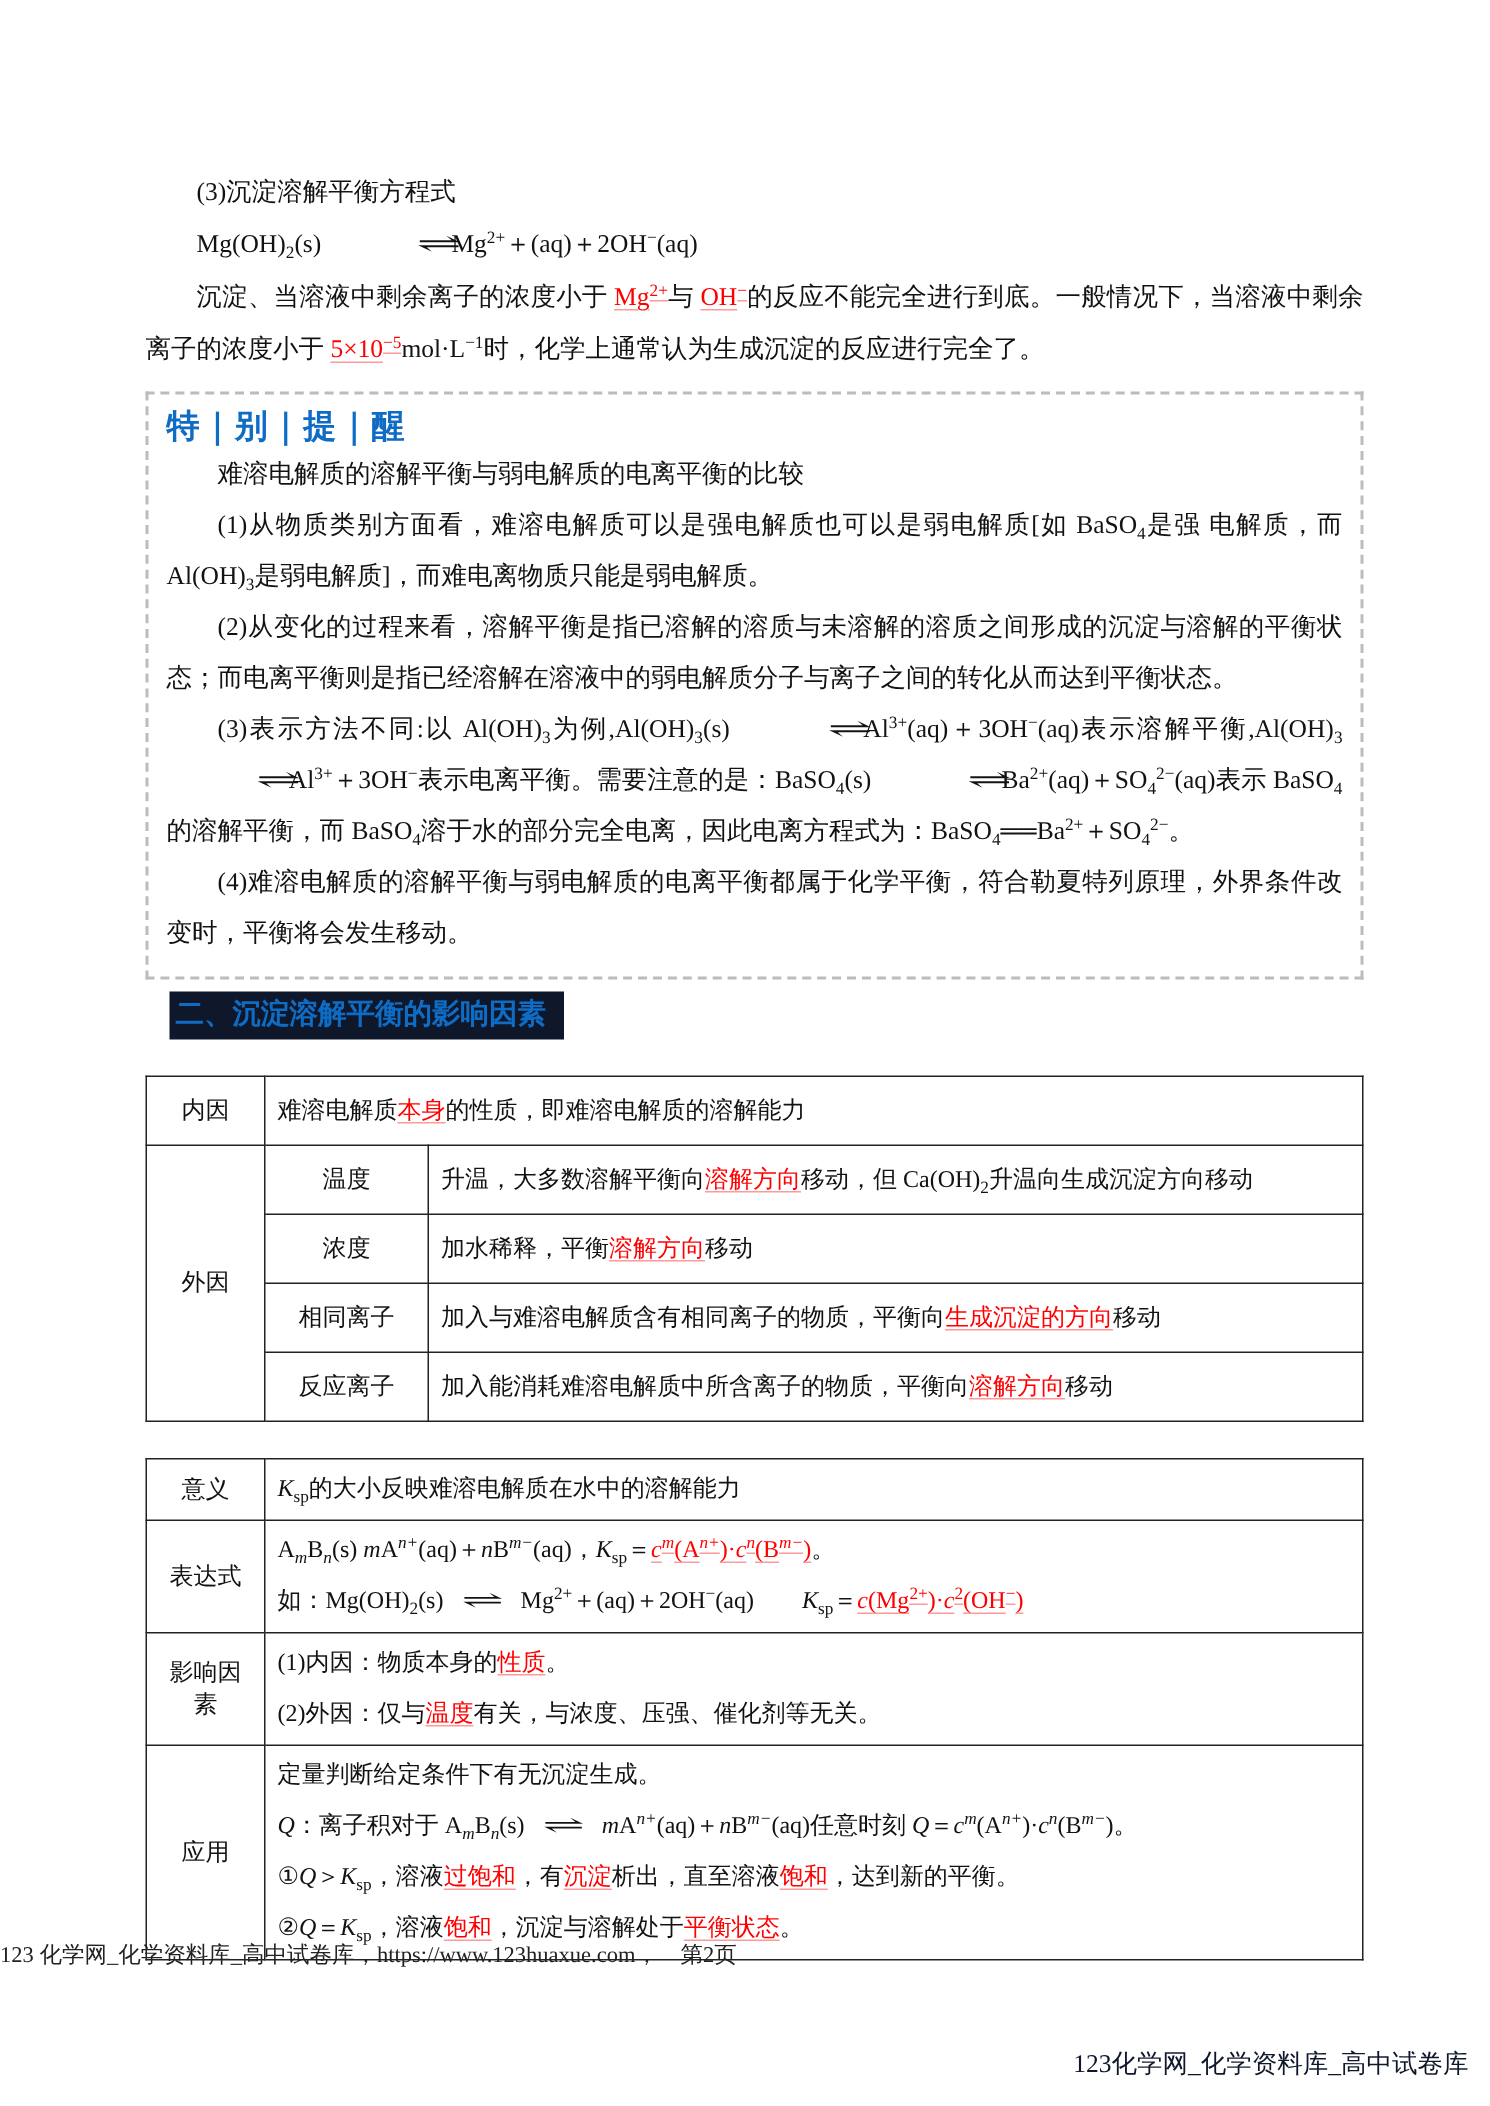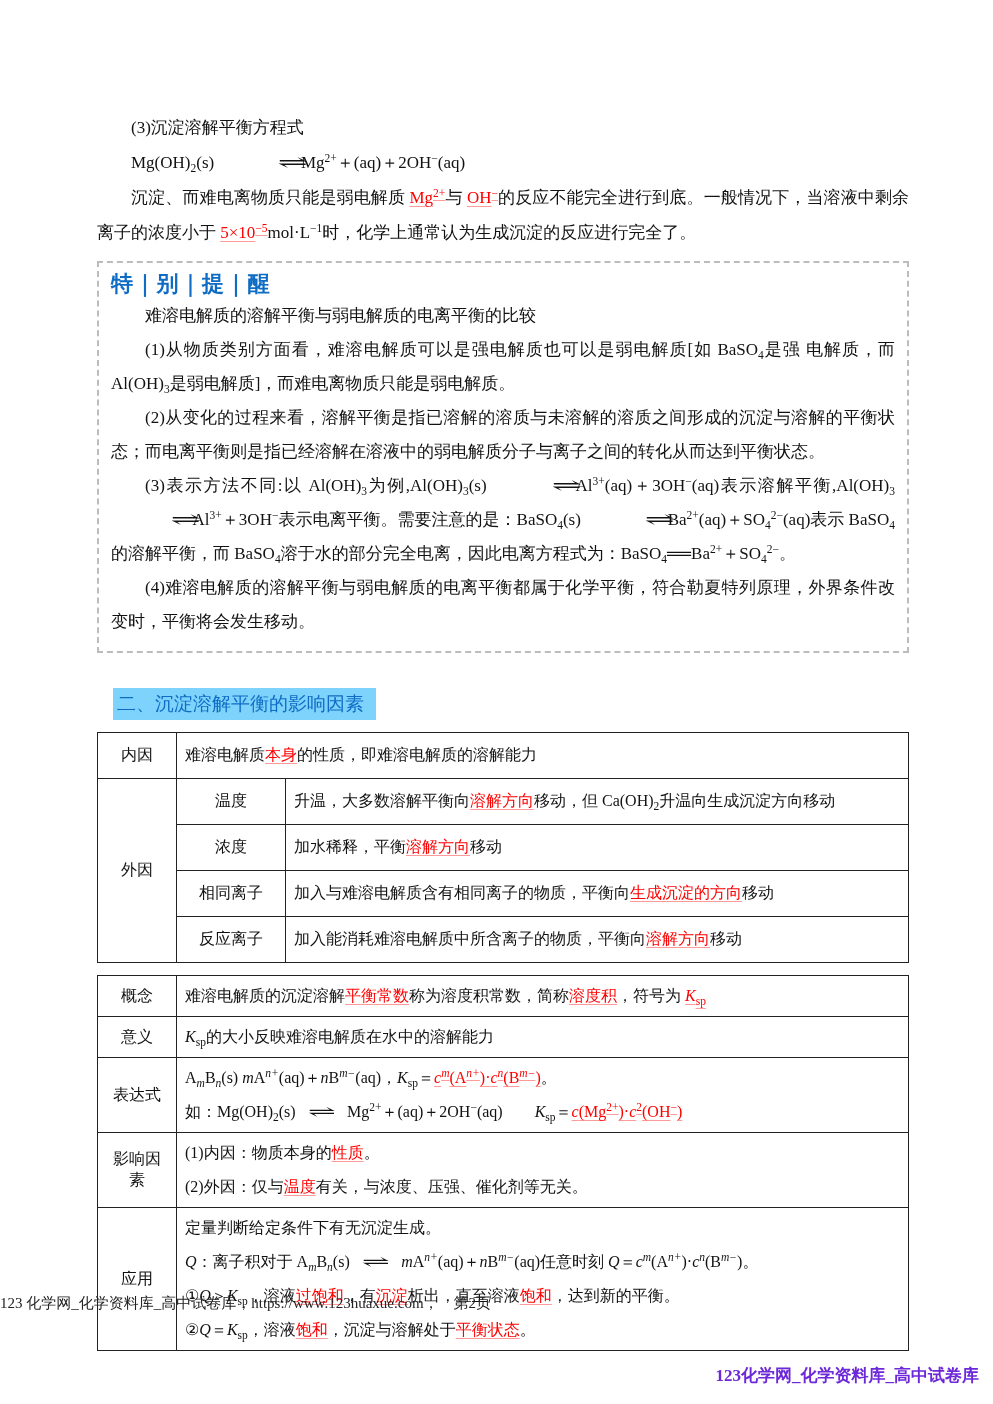--- a/index.html
+++ b/index.html
@@ -7,47 +7,47 @@
         font-family:"Liberation Serif","DejaVu Serif",serif;color:#121212;border-radius:14px;}
   .content{position:absolute;left:97px;top:110px;width:812px;}
   .para{margin:0;font-size:17px;line-height:35px;}
   .ind{text-indent:2em;}
   .just{text-align:justify;}
   .reminder{margin-top:11px;border:2px dashed #bcbcbc;padding:6px 12px 12px;}
   .rem-title{color:#0f6cc4;font-weight:bold;font-size:22px;line-height:30px;
              font-family:"Liberation Sans","DejaVu Sans",sans-serif;letter-spacing:1px;}
   .rem-body > div{font-size:17px;line-height:34px;text-indent:2em;text-align:justify;}
   .sec{margin:8px 0 0 16px;}
-  .sec-h{display:inline-block;background:#7dd3fc;color:#0f6cc4;font-weight:normal;
+  .sec-h{display:inline-block;background:#0f172a;color:#0f6cc4;font-weight:bold;
          font-size:19px;line-height:24px;padding:4px 12px 4px 4px;
-         font-family:"Liberation Sans","DejaVu Sans",sans-serif;margin-top:27px;}
-  .tbl{border-collapse:collapse;width:100%;margin-top:12px;font-size:16px;}
+         font-family:"Liberation Sans","DejaVu Sans",sans-serif;}
+  .tbl{border-collapse:collapse;width:100%;margin-top:24px;font-size:16px;}
   .tbl td{border:1px solid #222;padding:4px 8px;vertical-align:middle;}
   .lab{text-align:center;width:62px;padding:4px 3px;}
   .t1 td{height:37px;}
   .t1 .lab2{width:92px;}
   .t2 .cont{padding:3px 8px;}
   .rl{line-height:34px;text-align:left;}
   .red{color:#ff0000;text-decoration:underline;text-decoration-color:#ff9a9a;text-underline-offset:3px;}
   .it{font-style:italic;}
   .sup{font-size:11.5px;vertical-align:6px;line-height:0;}
   .sub{font-size:11.5px;vertical-align:-4px;line-height:0;}
   .eq{display:inline-block;transform:scaleX(2.1);margin:0 15px;}
   .footer{position:absolute;left:0;width:100%;top:1294px;font-size:15px;color:#222;}
-  .watermark{position:absolute;right:14px;top:1364px;font-size:17px;color:#6d28d9;font-weight:bold;}
+  .watermark{position:absolute;right:14px;top:1364px;font-size:17px;color:#0f172a;}
 </style>
 </head>
 <body>
 
 <div class="page">
   <div class="content">
 
     <p class="para ind"><span>(3)沉淀溶解平衡方程式</span></p>
     <p class="para ind"><span>Mg(OH)</span><span class="sub">2</span><span>(s) </span><span class="eq">⇌</span><span> Mg</span><span class="sup">2+</span><span>＋(aq)＋2OH</span><span class="sup">−</span><span>(aq)</span></p>
-    <p class="para ind just"><span>沉淀、而难电离物质只能是弱电解质 </span><span class="red">Mg</span><span class="red sup">2+</span><span>与 </span><span class="red">OH</span><span class="red sup">−</span><span>的反应不能完全进行到底。一般情况下，当溶液中剩余离子的浓度小于 </span><span class="red">5×10</span><span class="red sup">−5</span><span>mol·L</span><span class="sup">−1</span><span>时，化学上通常认为生成沉淀的反应进行完全了。</span></p>
+    <p class="para ind just"><span>沉淀、当溶液中剩余离子的浓度小于 </span><span class="red">Mg</span><span class="red sup">2+</span><span>与 </span><span class="red">OH</span><span class="red sup">−</span><span>的反应不能完全进行到底。一般情况下，当溶液中剩余离子的浓度小于 </span><span class="red">5×10</span><span class="red sup">−5</span><span>mol·L</span><span class="sup">−1</span><span>时，化学上通常认为生成沉淀的反应进行完全了。</span></p>
 
     <div class="reminder">
       <div class="rem-title">特｜别｜提｜醒</div>
       <div class="rem-body">
           <div class="rl"><span>难溶电解质的溶解平衡与弱电解质的电离平衡的比较</span></div>
           <div class="rl"><span>(1)从物质类别方面看，难溶电解质可以是强电解质也可以是弱电解质[如 BaSO</span><span class="sub">4</span><span>是强 电解质，而 Al(OH)</span><span class="sub">3</span><span>是弱电解质]，而难电离物质只能是弱电解质。</span></div>
           <div class="rl"><span>(2)从变化的过程来看，溶解平衡是指已溶解的溶质与未溶解的溶质之间形成的沉淀与溶解的平衡状态；而电离平衡则是指已经溶解在溶液中的弱电解质分子与离子之间的转化从而达到平衡状态。</span></div>
           <div class="rl"><span>(3)表示方法不同:以 Al(OH)</span><span class="sub">3</span><span>为例,Al(OH)</span><span class="sub">3</span><span>(s) </span><span class="eq">⇌</span><span> Al</span><span class="sup">3+</span><span>(aq)＋3OH</span><span class="sup">−</span><span>(aq)表示溶解平衡,Al(OH)</span><span class="sub">3</span><span> </span><span class="eq">⇌</span><span> Al</span><span class="sup">3+</span><span>＋3OH</span><span class="sup">−</span><span>表示电离平衡。需要注意的是：BaSO</span><span class="sub">4</span><span>(s) </span><span class="eq">⇌</span><span>  Ba</span><span class="sup">2+</span><span>(aq)＋SO</span><span class="sub">4</span><span class="sup">2−</span><span>(aq)表示 BaSO</span><span class="sub">4</span><span>的溶解平衡，而 BaSO</span><span class="sub">4</span><span>溶于水的部分完全电离，因此电离方程式为：BaSO</span><span class="sub">4</span><span>══Ba</span><span class="sup">2+</span><span>＋SO</span><span class="sub">4</span><span class="sup">2−</span><span>。</span></div>
           <div class="rl"><span>(4)难溶电解质的溶解平衡与弱电解质的电离平衡都属于化学平衡，符合勒夏特列原理，外界条件改变时，平衡将会发生移动。</span></div>
         </div>
@@ -79,26 +79,20 @@
       <tr>
         <td class="lab lab2">反应离子</td>
         <td class="cont"><span>加入能消耗难溶电解质中所含离子的物质，平衡向</span><span class="red">溶解方向</span><span>移动</span></td>
       </tr>
     </tbody>
       </table>
 
 
     <table class="tbl t2">
       <tbody>
-          <tr>
-        <td class="lab">概念</td>
-        <td class="cont">
-              <div class="rl"><span>难溶电解质的沉淀溶解</span><span class="red">平衡常数</span><span>称为溶度积常数，简称</span><span class="red">溶度积</span><span>，符号为 </span><span class="red it">K</span><span class="red sub">sp</span></div>
-            </td>
-      </tr>
       <tr>
         <td class="lab">意义</td>
         <td class="cont">
               <div class="rl"><span class="it">K</span><span class="sub">sp</span><span>的大小反映难溶电解质在水中的溶解能力</span></div>
             </td>
       </tr>
       <tr>
         <td class="lab">表达式</td>
         <td class="cont">
               <div class="rl"><span>A</span><span class="it sub">m</span><span>B</span><span class="it sub">n</span><span>(s) </span><span class="it">m</span><span>A</span><span class="it sup">n+</span><span>(aq)＋</span><span class="it">n</span><span>B</span><span class="it sup">m−</span><span>(aq)，</span><span class="it">K</span><span class="sub">sp</span><span>＝</span><span class="red it">c</span><span class="red it sup">m</span><span class="red">(A</span><span class="red it sup">n+</span><span class="red">)·</span><span class="red it">c</span><span class="red it sup">n</span><span class="red">(B</span><span class="red it sup">m−</span><span class="red">)</span><span>。</span></div>

